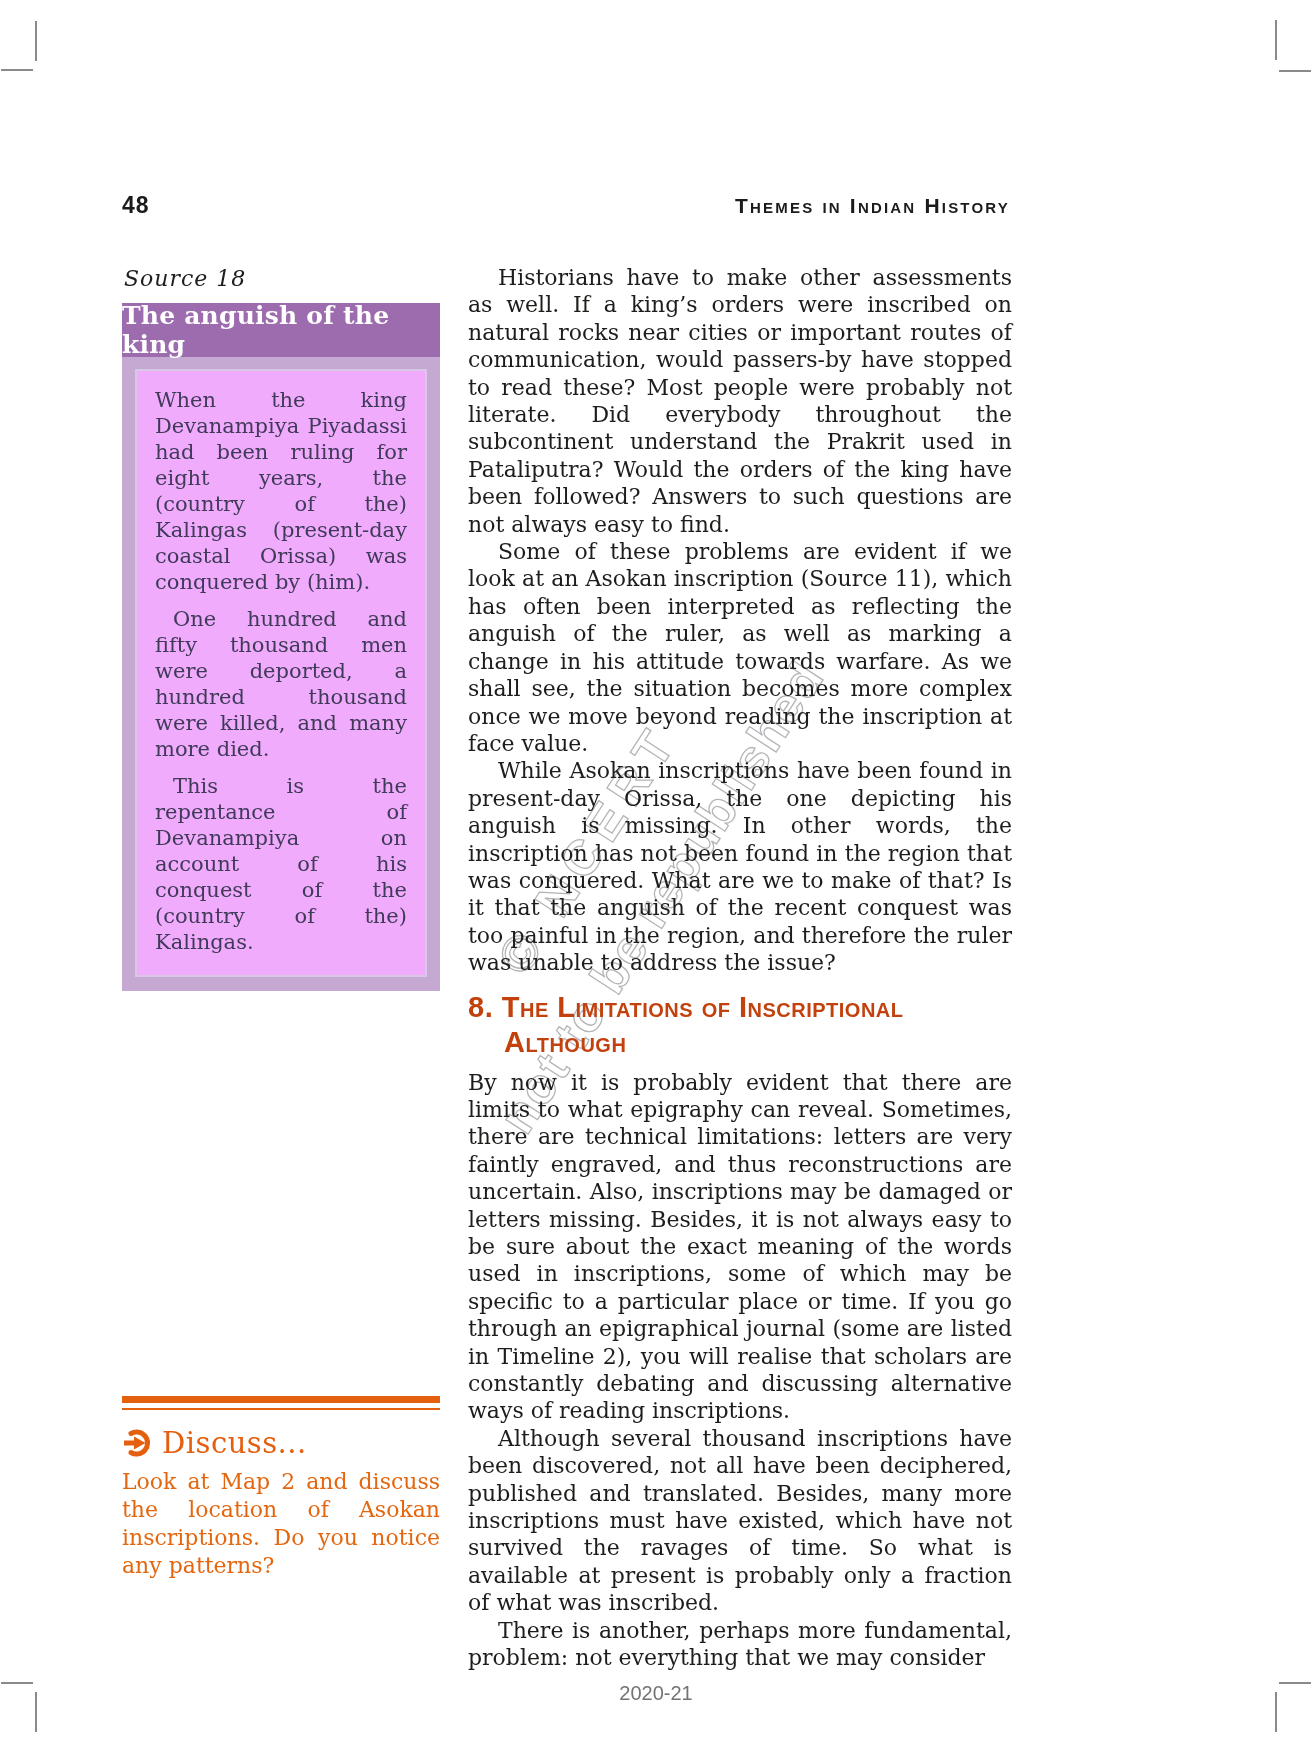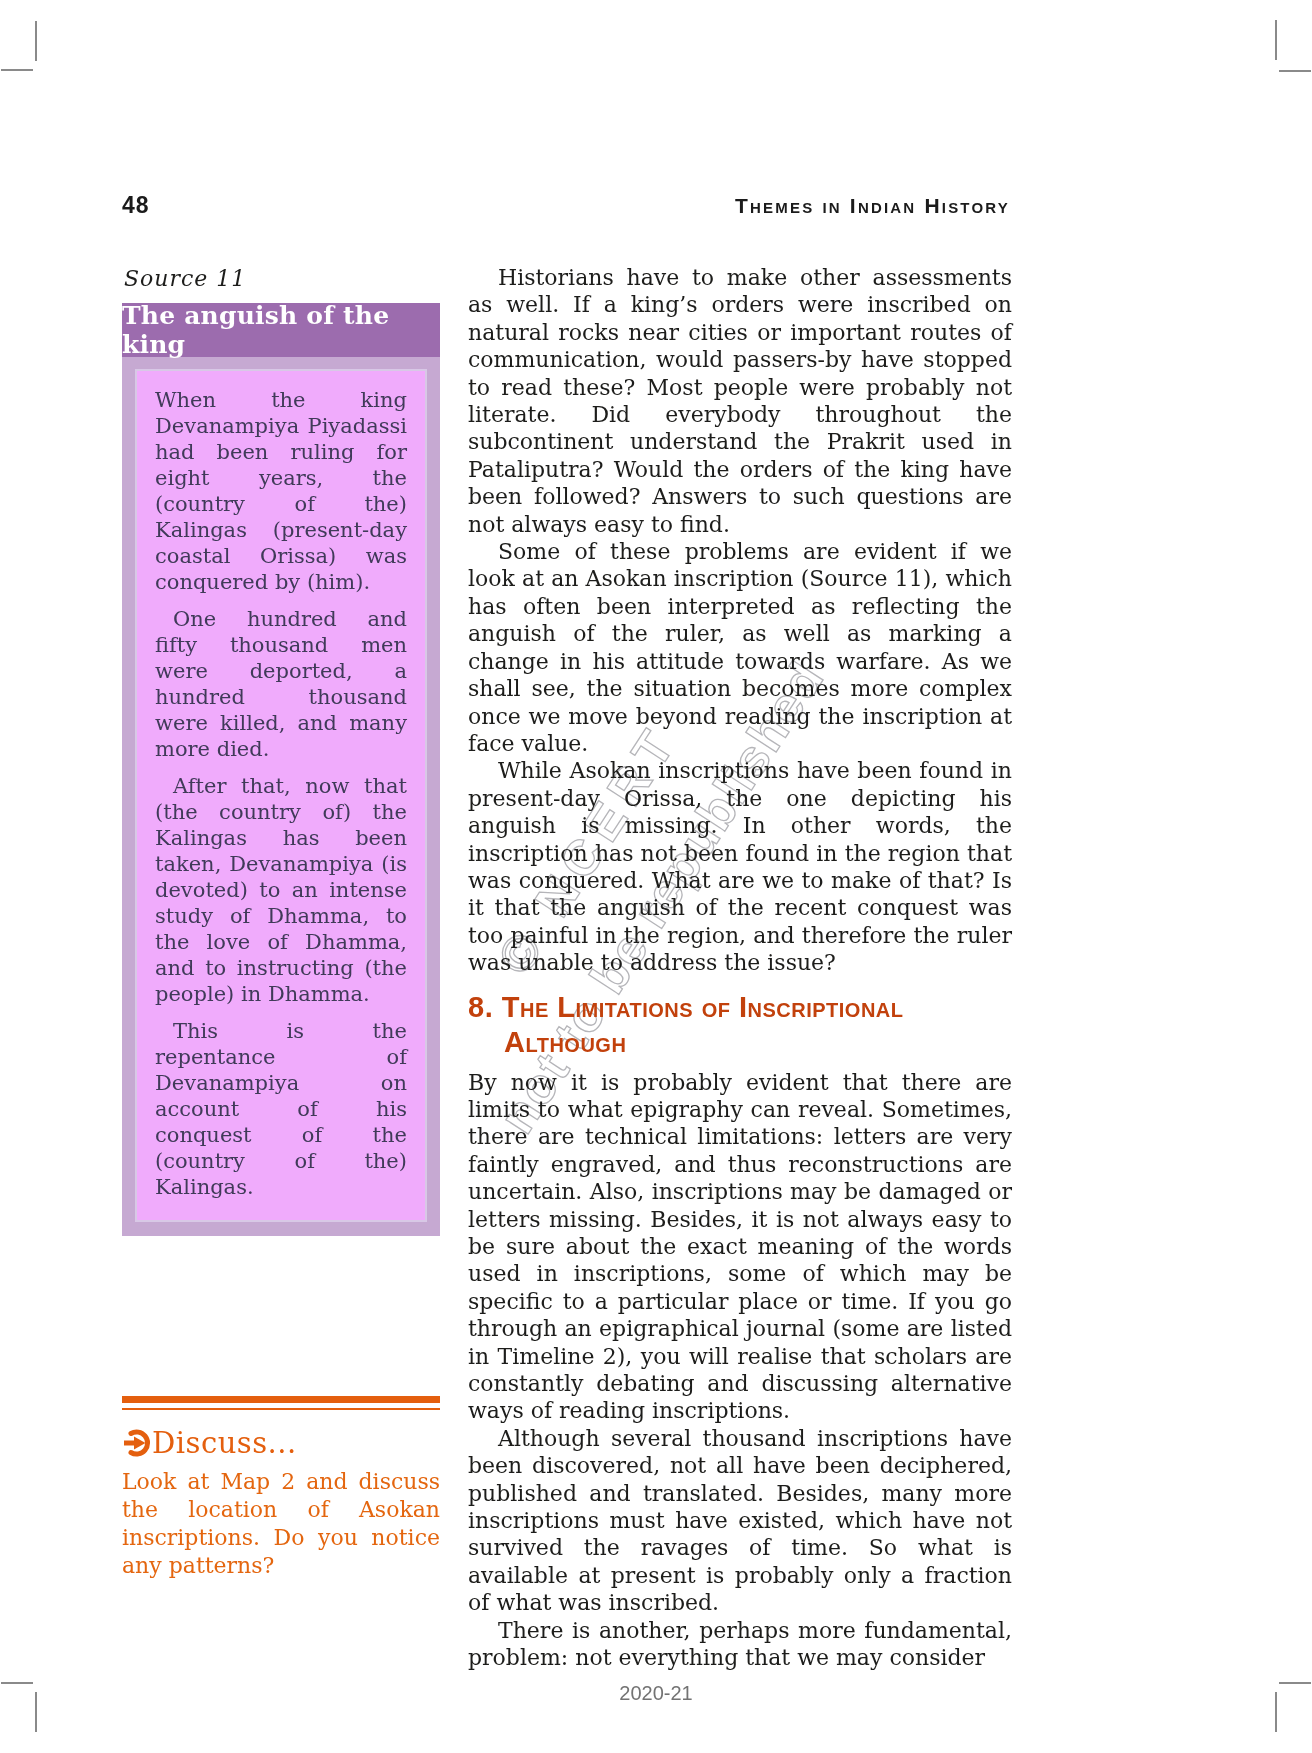--- a/index.html
+++ b/index.html
@@ -57,21 +57,21 @@
     color:#403a59; text-align:justify;
   }
   .source-box .panel p:last-child { margin-bottom:0; }
   .source-box .panel p.ind { text-indent:18px; }
 
   
   .discuss { position:absolute; left:122px; top:1396px; width:318px; z-index:1; }
   .rule-thick { height:7px; background:#e45f0e; }
   .rule-thin  { height:2px; background:#e45f0e; margin-top:5px; }
   .discuss-head {
-    margin-top:16px; display:flex; align-items:center; 
+    margin-top:16px; display:flex; align-items:center; gap:10px;
     color:#e45f0e; font-size:29px; letter-spacing:.5px;
   }
   .discuss-head svg { flex:0 0 auto; }
   .discuss-body {
     margin-top:8px; color:#e4660f; font-size:22px; line-height:28px; text-align:justify;
   }
 
   
   .main-col {
     position:absolute; left:468px; top:264px; width:544px; z-index:1;
@@ -105,31 +105,30 @@
 <div class="mark" style="left:1279px; top:1682px; width:32px; height:2px;"></div>
 
 <div class="watermark">
   <div class="wm-line1">© NCERT</div>
   <div class="wm-line2">not to be republished</div>
 </div>
 
 <div class="page-number">48</div>
 <div class="running-head">Themes in Indian History</div>
 
-<div class="source-label">Source 11</div>
+<div class="source-label">Source 18</div>
 
 <div class="source-box">
   <div class="band">
     <span>The anguish of the king</span>
   </div>
   <div class="frame">
     <div class="panel">
       <p>When the king Devanampiya Piyadassi had been ruling for eight years, the (country of the) Kalingas (present-day coastal Orissa) was conquered by (him).</p>
       <p class="ind">One hundred and fifty thousand men were deported, a hundred thousand were killed, and many more died.</p>
-      <p class="ind">After that, now that (the country of) the Kalingas has been taken, Devanampiya (is devoted) to an intense study of Dhamma, to the love of Dhamma, and to instructing (the people) in Dhamma.</p>
       <p class="ind">This is the repentance of Devanampiya on account of his conquest of the (country of the) Kalingas.</p>
     </div>
   </div>
 </div>
 
 <div class="discuss">
   <div class="rule-thick"></div>
   <div class="rule-thin"></div>
   <div class="discuss-head">
     <svg width="30" height="30" viewBox="0 0 30 30" aria-hidden="true">

